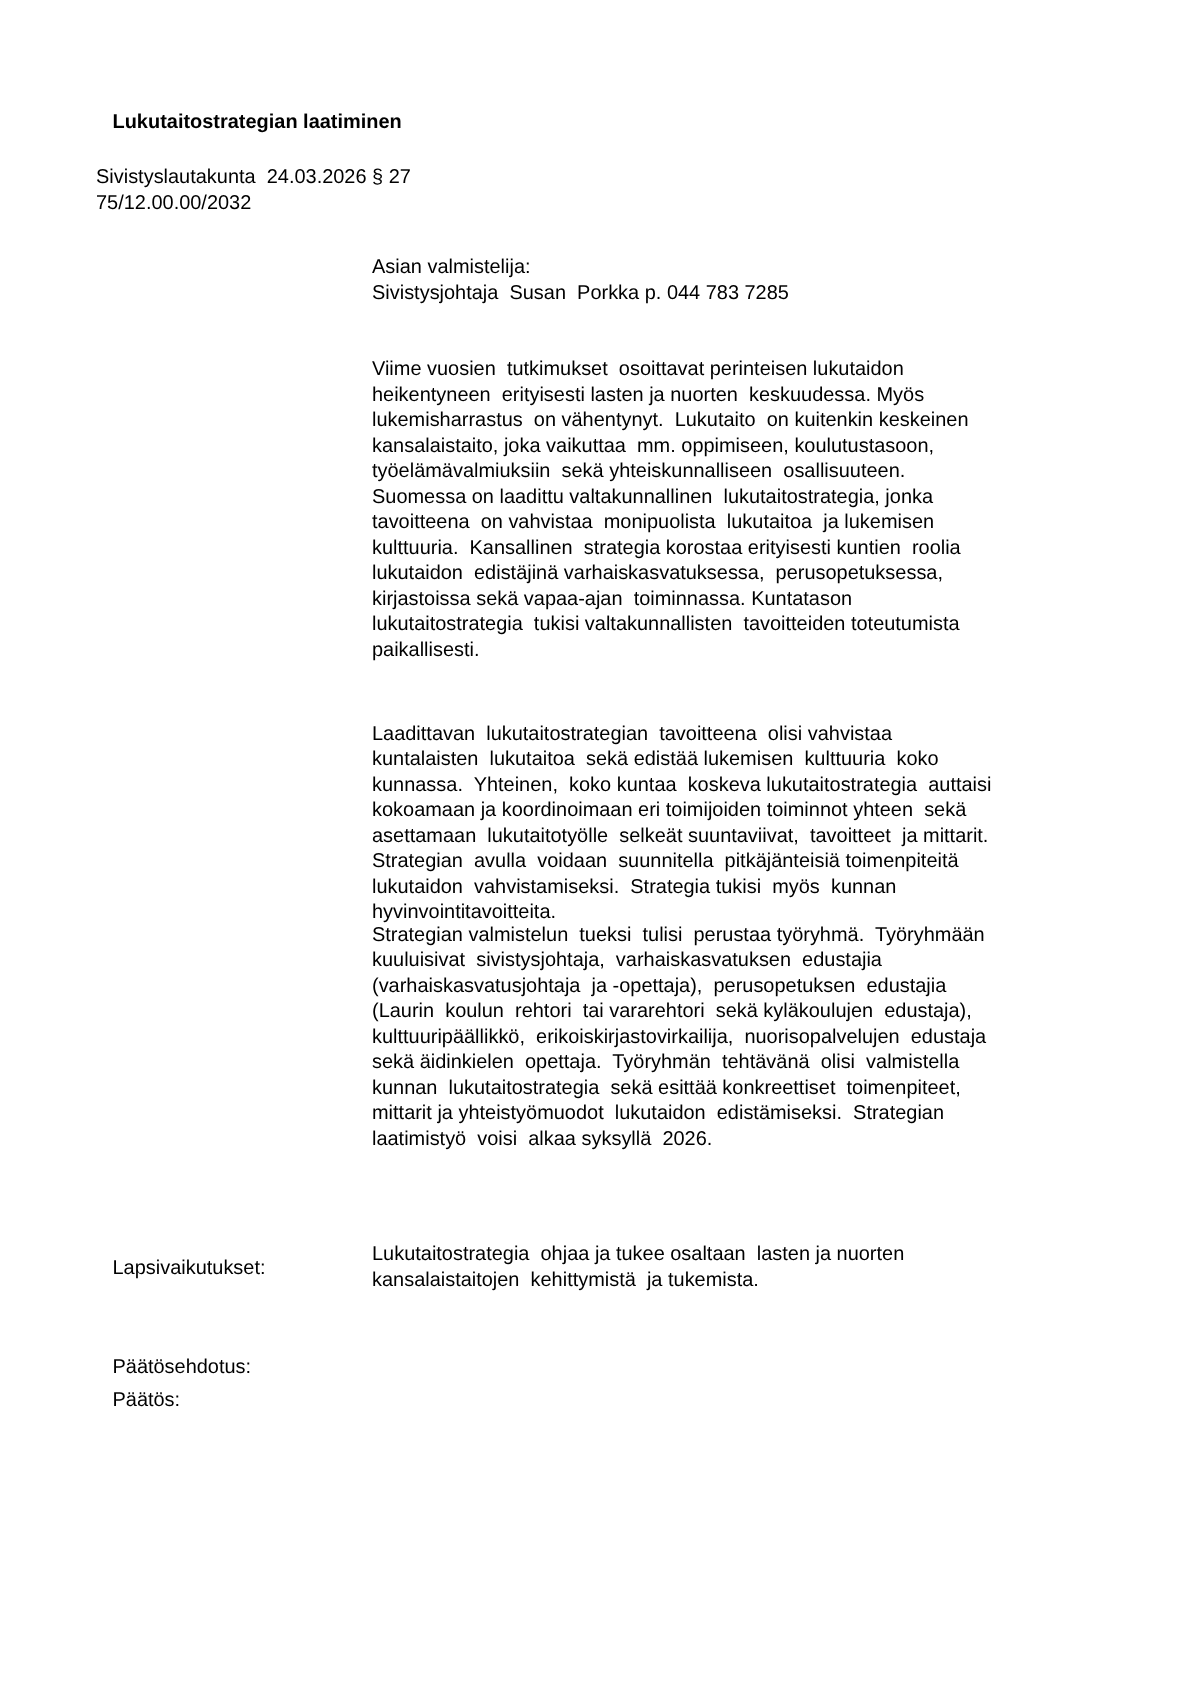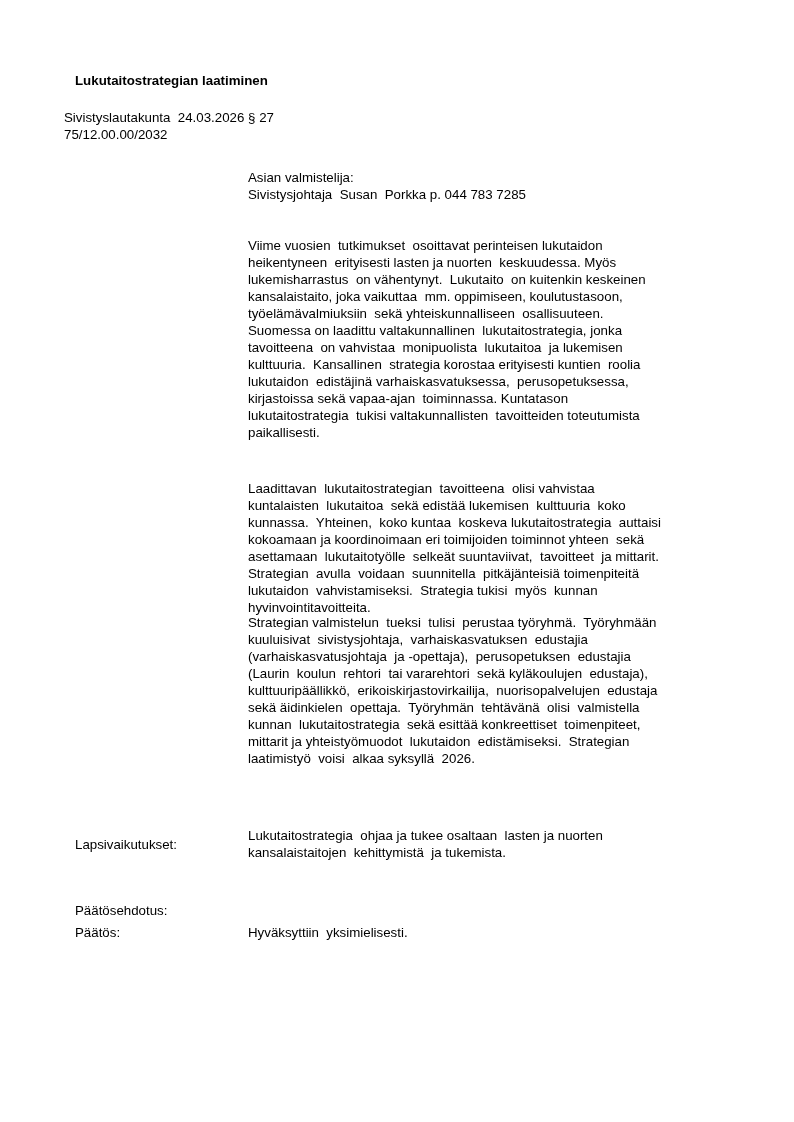--- a/index.html
+++ b/index.html
@@ -114,16 +114,15 @@
     <div class="content-col">Lukutaitostrategia  ohjaa ja tukee osaltaan  lasten ja nuorten
 kansalaistaitojen  kehittymistä  ja tukemista.</div>
   </div>
 
   <div class="labeled-section sec-proposal">
     <div class="label-col">Päätösehdotus:</div>
   </div>
 
   <div class="labeled-section sec-decision">
     <div class="label-col">Päätös:</div>
-    <div class="content-col">Hyväksyttiin  yksimielisesti.</div>
   </div>
 
 </div>
 
 </body></html>

